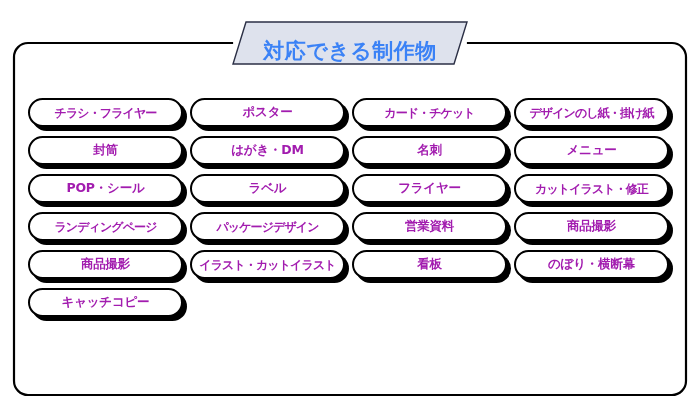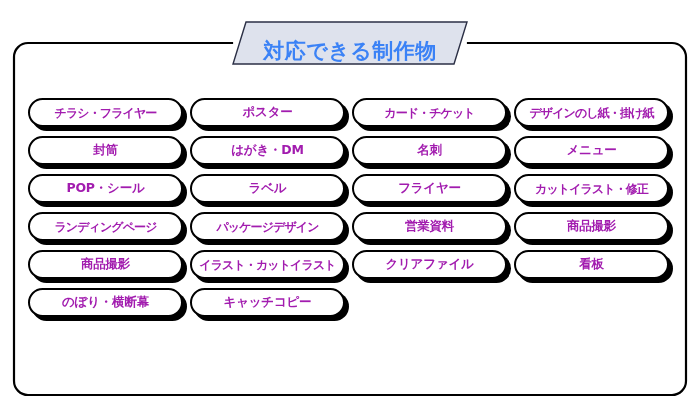--- a/index.html
+++ b/index.html
@@ -239,25 +239,20 @@
       </div>
     </div>
     <div class="cell">
       <div class="pill">
         <span class="pill-label tight">イラスト・カットイラスト</span>
       </div>
     </div>
 
     <div class="cell">
       <div class="pill">
-        <span class="pill-label">クリアファイル</span>
-      </div>
-    </div>
-    <div class="cell">
-      <div class="pill">
         <span class="pill-label">看板</span>
       </div>
     </div>
     <div class="cell">
       <div class="pill">
         <span class="pill-label">のぼり・横断幕</span>
       </div>
     </div>
     <div class="cell">
       <div class="pill">

